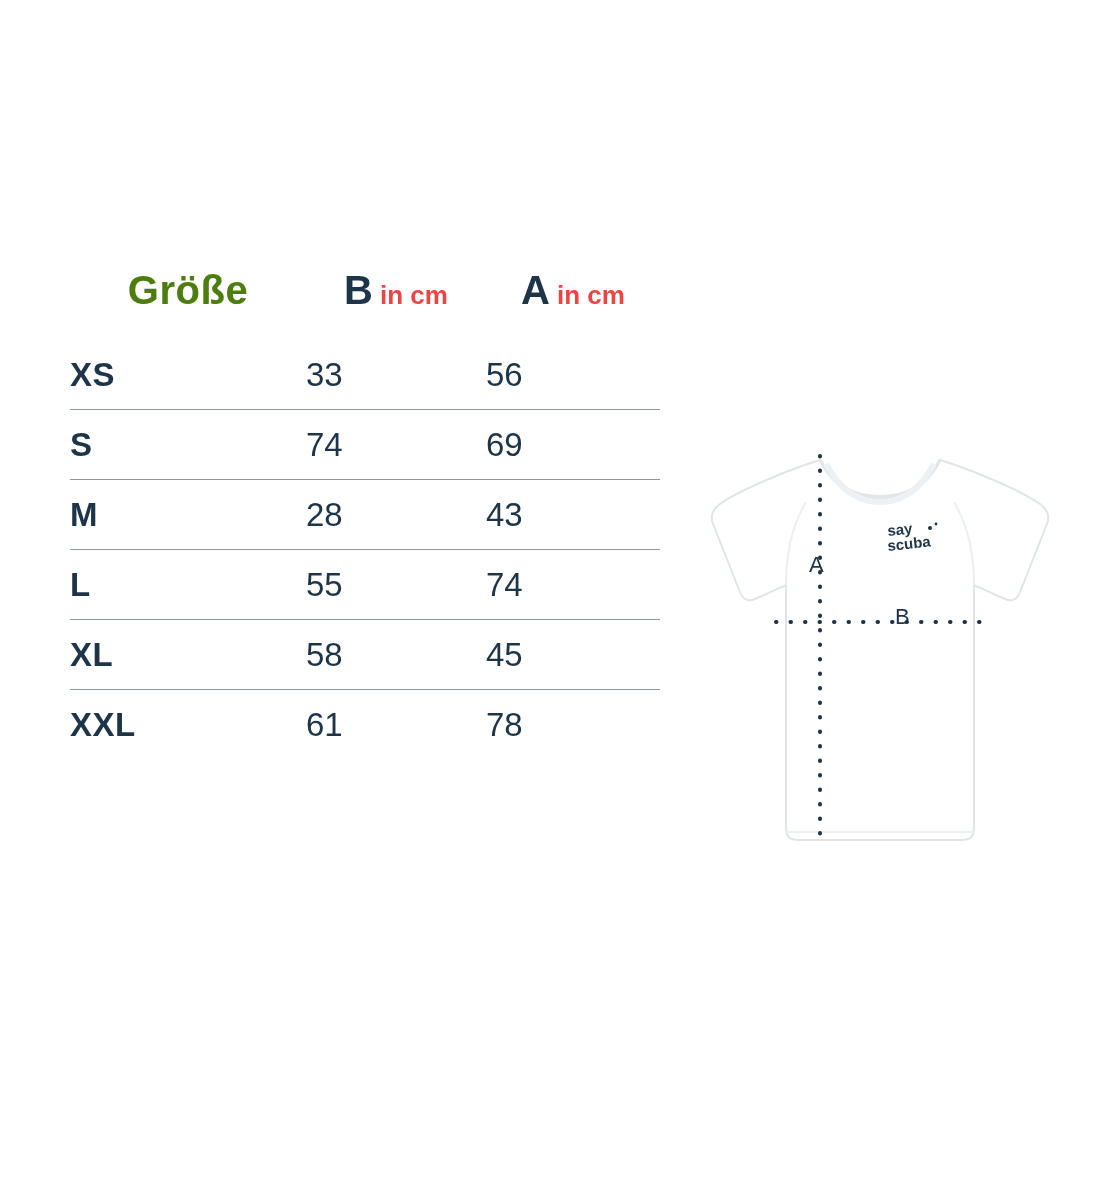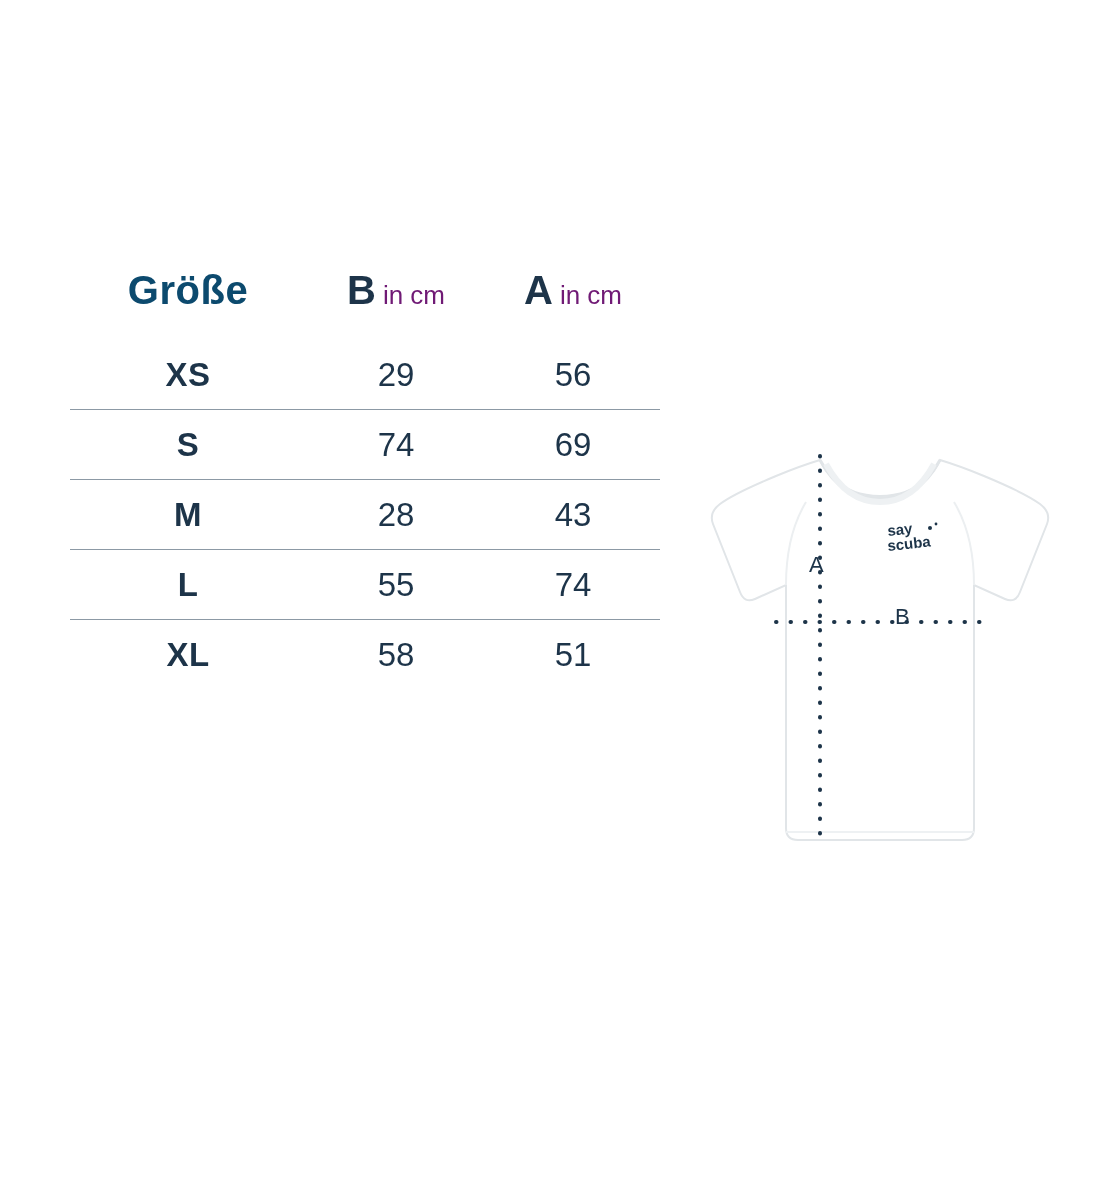--- a/index.html
+++ b/index.html
@@ -32,45 +32,44 @@
   .hdr-row th {
     height: 100px;
     vertical-align: middle;
     text-align: center;
     border-bottom: 1.5px solid #8c99a5;
   }
   .hdr-size {
     font-size: 40px;
     font-weight: bold;
     letter-spacing: 0.5px;
-    color: #0c4a6e;
+    color: #4d7c0f;
   }
   .hdr-letter {
     font-size: 40px;
     font-weight: bold;
     color: #1d3449;
   }
   .hdr-unit {
     font-size: 26px;
-    font-weight: normal;
-    color: #701a75;
+    font-weight: bold;
+    color: #ef4444;
     margin-left: 7px;
   }
 
   .col-size { width: 236px; }
   .col-b    { width: 180px; }
   .col-a    { width: 174px; }
 
   .vline-b { border-left: 1.5px solid #8c99a5; }
   .vline-a { border-left: 1.5px solid #8c99a5; }
 
   #size-table tbody td {
     height: 69px;
     vertical-align: middle;
-    text-align: center;
     border-bottom: 1.5px solid #8c99a5;
     font-size: 33px;
   }
   #size-table tbody tr:last-child td {
     border-bottom: none;
   }
   .cell-size {
     font-weight: bold;
     letter-spacing: 0.5px;
   }
@@ -119,42 +118,47 @@
         <span class="hdr-letter">B</span><span class="hdr-unit">in cm</span>
       </th>
       <th class="col-a vline-a">
         <span class="hdr-letter">A</span><span class="hdr-unit">in cm</span>
       </th>
     </tr>
   </thead>
   <tbody>
     <tr>
       <td class="cell-size">XS</td>
-      <td class="cell-val vline-b">29</td>
+      <td class="cell-val vline-b">33</td>
       <td class="cell-val vline-a">56</td>
     </tr>
     <tr>
       <td class="cell-size">S</td>
       <td class="cell-val vline-b">74</td>
       <td class="cell-val vline-a">69</td>
     </tr>
     <tr>
       <td class="cell-size">M</td>
       <td class="cell-val vline-b">28</td>
       <td class="cell-val vline-a">43</td>
     </tr>
     <tr>
       <td class="cell-size">L</td>
       <td class="cell-val vline-b">55</td>
       <td class="cell-val vline-a">74</td>
     </tr>
     <tr>
       <td class="cell-size">XL</td>
       <td class="cell-val vline-b">58</td>
-      <td class="cell-val vline-a">51</td>
+      <td class="cell-val vline-a">45</td>
+    </tr>
+    <tr>
+      <td class="cell-size">XXL</td>
+      <td class="cell-val vline-b">61</td>
+      <td class="cell-val vline-a">78</td>
     </tr>
   </tbody>
 </table>
 
 <div id="shirt-figure">
   <svg width="380" height="440" viewBox="0 0 380 440">
 
     <path d="M130 30
              C130 30 110 36 86 46
              C62 56 38 68 30 74

